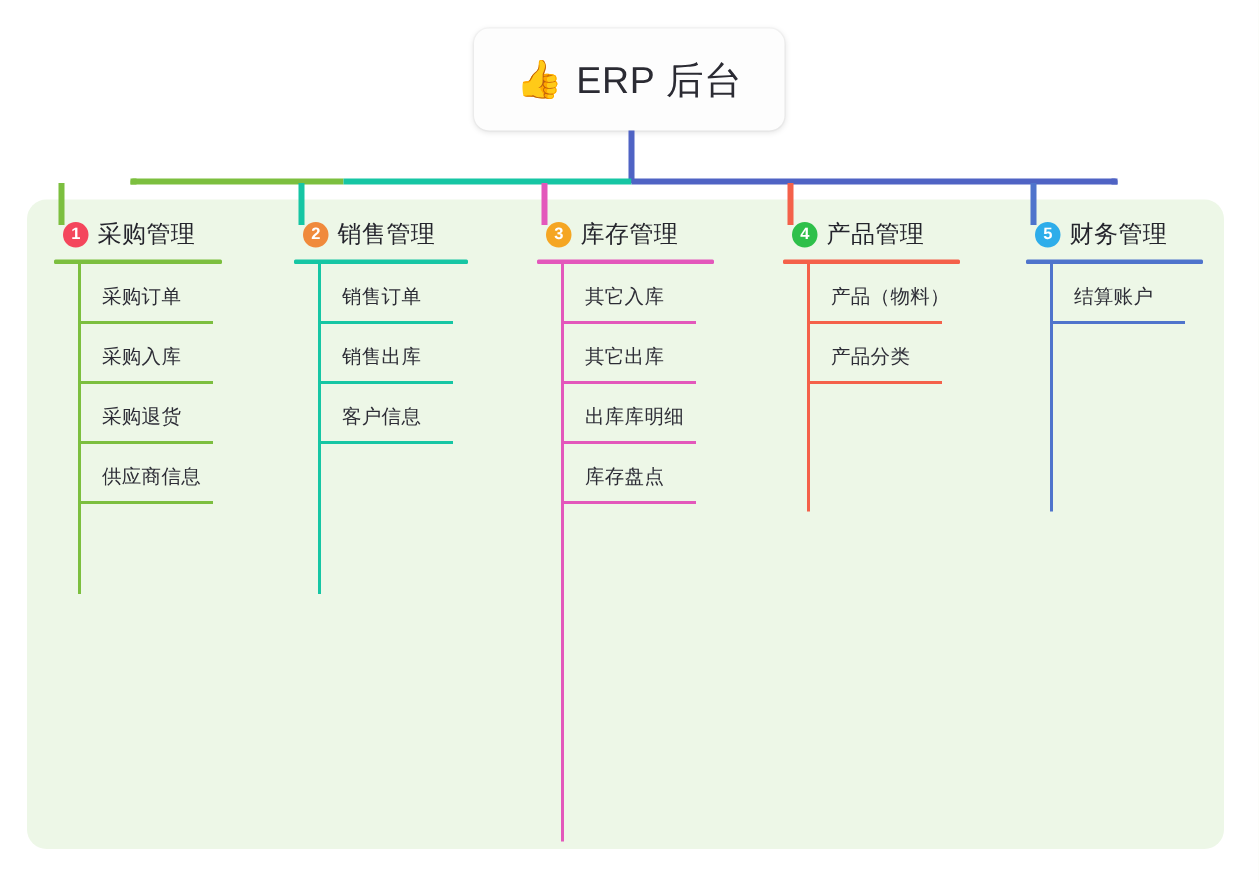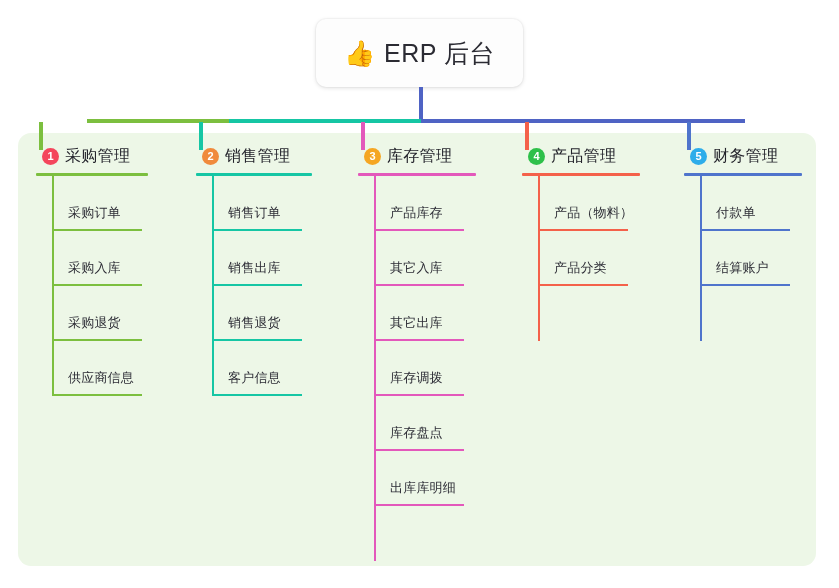--- a/index.html
+++ b/index.html
@@ -135,21 +135,21 @@
     padding-left: 18px;
   }
   .spine {
     position: absolute;
     left: 16px;
     top: 0;
     width: 2px;
   }
   .leaf {
     position: relative;
-    height: 55px;
+    height: 40px;
   }
   .leaf-label {
     position: absolute;
     left: 14px;
     bottom: 9px;
     font-size: 13px;
     color: #2d2d36;
     white-space: nowrap;
     letter-spacing: 0.2px;
   }
@@ -220,62 +220,50 @@
           <div class="spine" style="background: rgb(22, 198, 164); height: 220px;"></div>
           <div class="leaf">
             <span class="leaf-label">销售订单</span>
             <div class="leaf-underline" style="background: rgb(22, 198, 164);"></div>
           </div>
           <div class="leaf">
             <span class="leaf-label">销售出库</span>
             <div class="leaf-underline" style="background: rgb(22, 198, 164);"></div>
           </div>
           <div class="leaf">
-            <span class="leaf-label">销售退货</span>
-            <div class="leaf-underline" style="background: rgb(22, 198, 164);"></div>
-          </div>
-          <div class="leaf">
             <span class="leaf-label">客户信息</span>
             <div class="leaf-underline" style="background: rgb(22, 198, 164);"></div>
           </div>
         </div>
       </div>
       <div class="drop" style="left: 361px; background: rgb(227, 88, 187);"></div>
       <div class="branch" style="left: 358px; width: 150px; top: 145px;">
         <div class="branch-head">
           <span class="badge" style="background: rgb(245, 166, 35);">3</span>
           <span class="branch-title">库存管理</span>
         </div>
         <div class="branch-underline" style="background: rgb(227, 88, 187); width: 118px;"></div>
         <div class="children">
           <div class="spine" style="background: rgb(227, 88, 187); height: 385px;"></div>
           <div class="leaf">
-            <span class="leaf-label">产品库存</span>
-            <div class="leaf-underline" style="background: rgb(227, 88, 187);"></div>
-          </div>
-          <div class="leaf">
             <span class="leaf-label">其它入库</span>
             <div class="leaf-underline" style="background: rgb(227, 88, 187);"></div>
           </div>
           <div class="leaf">
             <span class="leaf-label">其它出库</span>
             <div class="leaf-underline" style="background: rgb(227, 88, 187);"></div>
           </div>
           <div class="leaf">
-            <span class="leaf-label">库存调拨</span>
+            <span class="leaf-label">出库库明细</span>
             <div class="leaf-underline" style="background: rgb(227, 88, 187);"></div>
           </div>
           <div class="leaf">
             <span class="leaf-label">库存盘点</span>
             <div class="leaf-underline" style="background: rgb(227, 88, 187);"></div>
           </div>
-          <div class="leaf">
-            <span class="leaf-label">出库库明细</span>
-            <div class="leaf-underline" style="background: rgb(227, 88, 187);"></div>
-          </div>
         </div>
       </div>
       <div class="drop" style="left: 525px; background: rgb(244, 97, 74);"></div>
       <div class="branch" style="left: 522px; width: 150px; top: 145px;">
         <div class="branch-head">
           <span class="badge" style="background: rgb(46, 192, 74);">4</span>
           <span class="branch-title">产品管理</span>
         </div>
         <div class="branch-underline" style="background: rgb(244, 97, 74); width: 118px;"></div>
         <div class="children">
@@ -293,24 +281,20 @@
       <div class="drop" style="left: 687px; background: rgb(79, 116, 204);"></div>
       <div class="branch" style="left: 684px; width: 140px; top: 145px;">
         <div class="branch-head">
           <span class="badge" style="background: rgb(46, 173, 234);">5</span>
           <span class="branch-title">财务管理</span>
         </div>
         <div class="branch-underline" style="background: rgb(79, 116, 204); width: 118px;"></div>
         <div class="children">
           <div class="spine" style="background: rgb(79, 116, 204); height: 165px;"></div>
           <div class="leaf">
-            <span class="leaf-label">付款单</span>
-            <div class="leaf-underline" style="background: rgb(79, 116, 204);"></div>
-          </div>
-          <div class="leaf">
             <span class="leaf-label">结算账户</span>
             <div class="leaf-underline" style="background: rgb(79, 116, 204);"></div>
           </div>
         </div>
       </div>
     </div>
 
 </div>
 
 </body></html>

